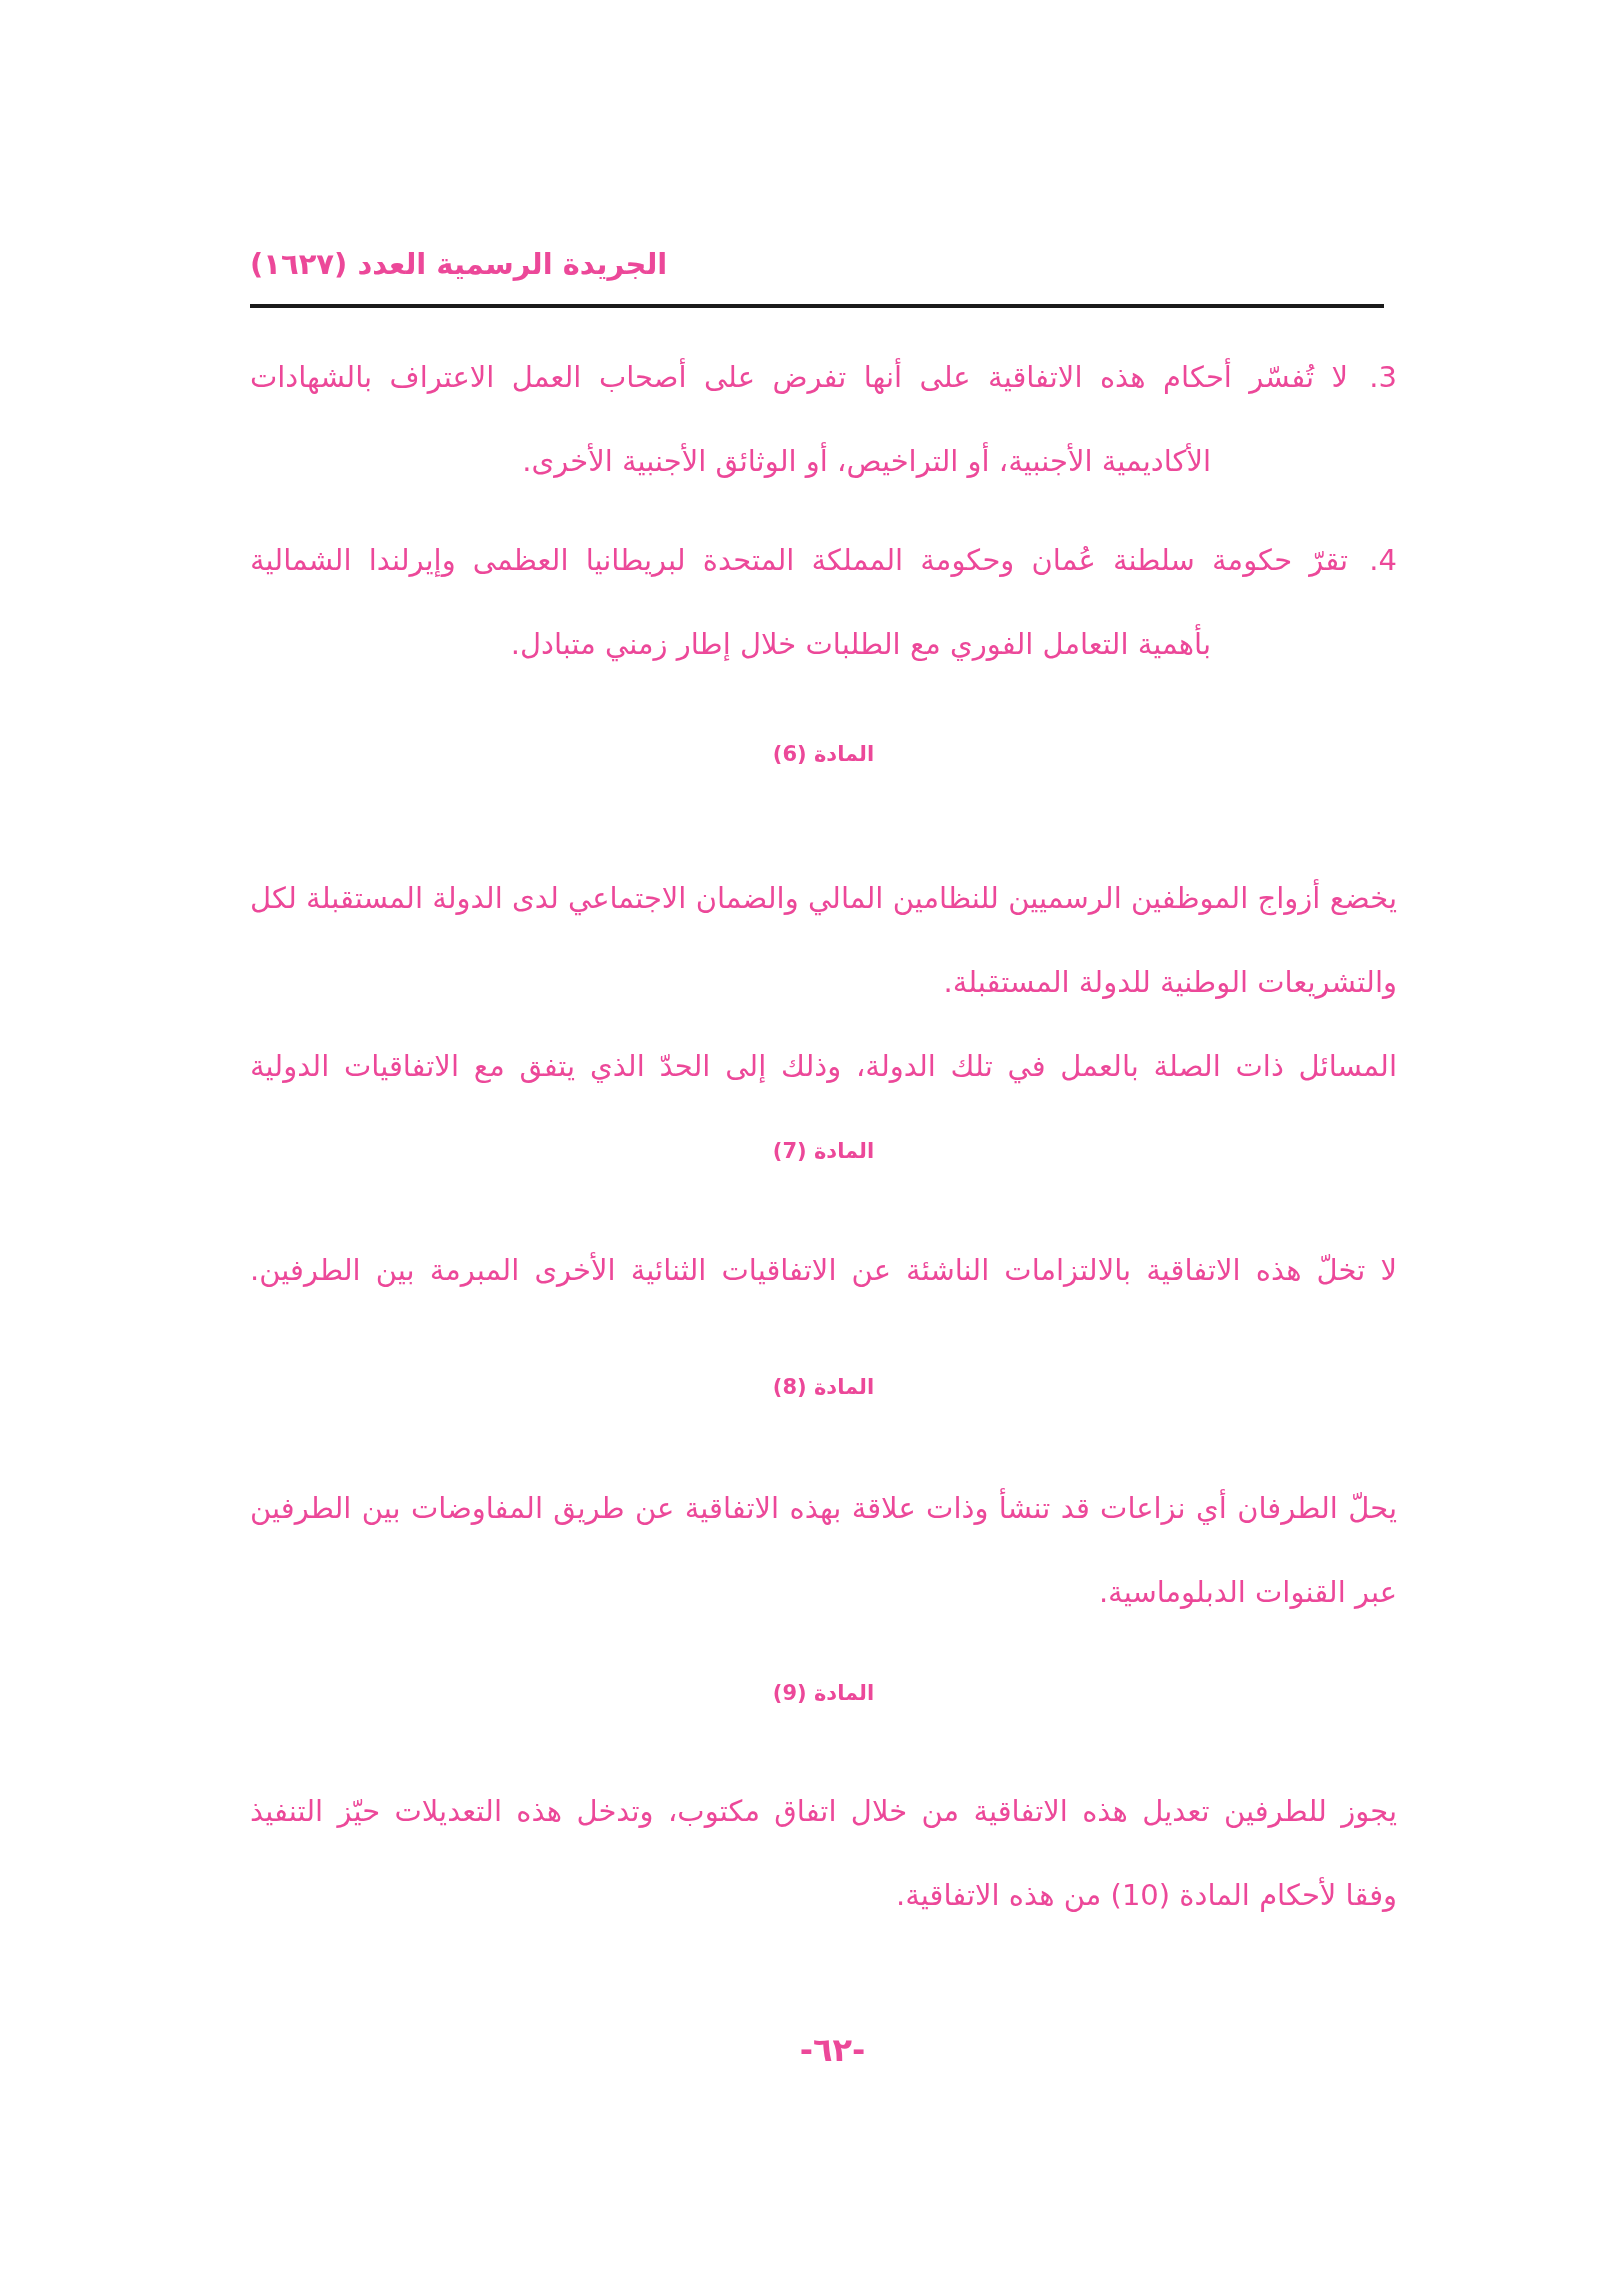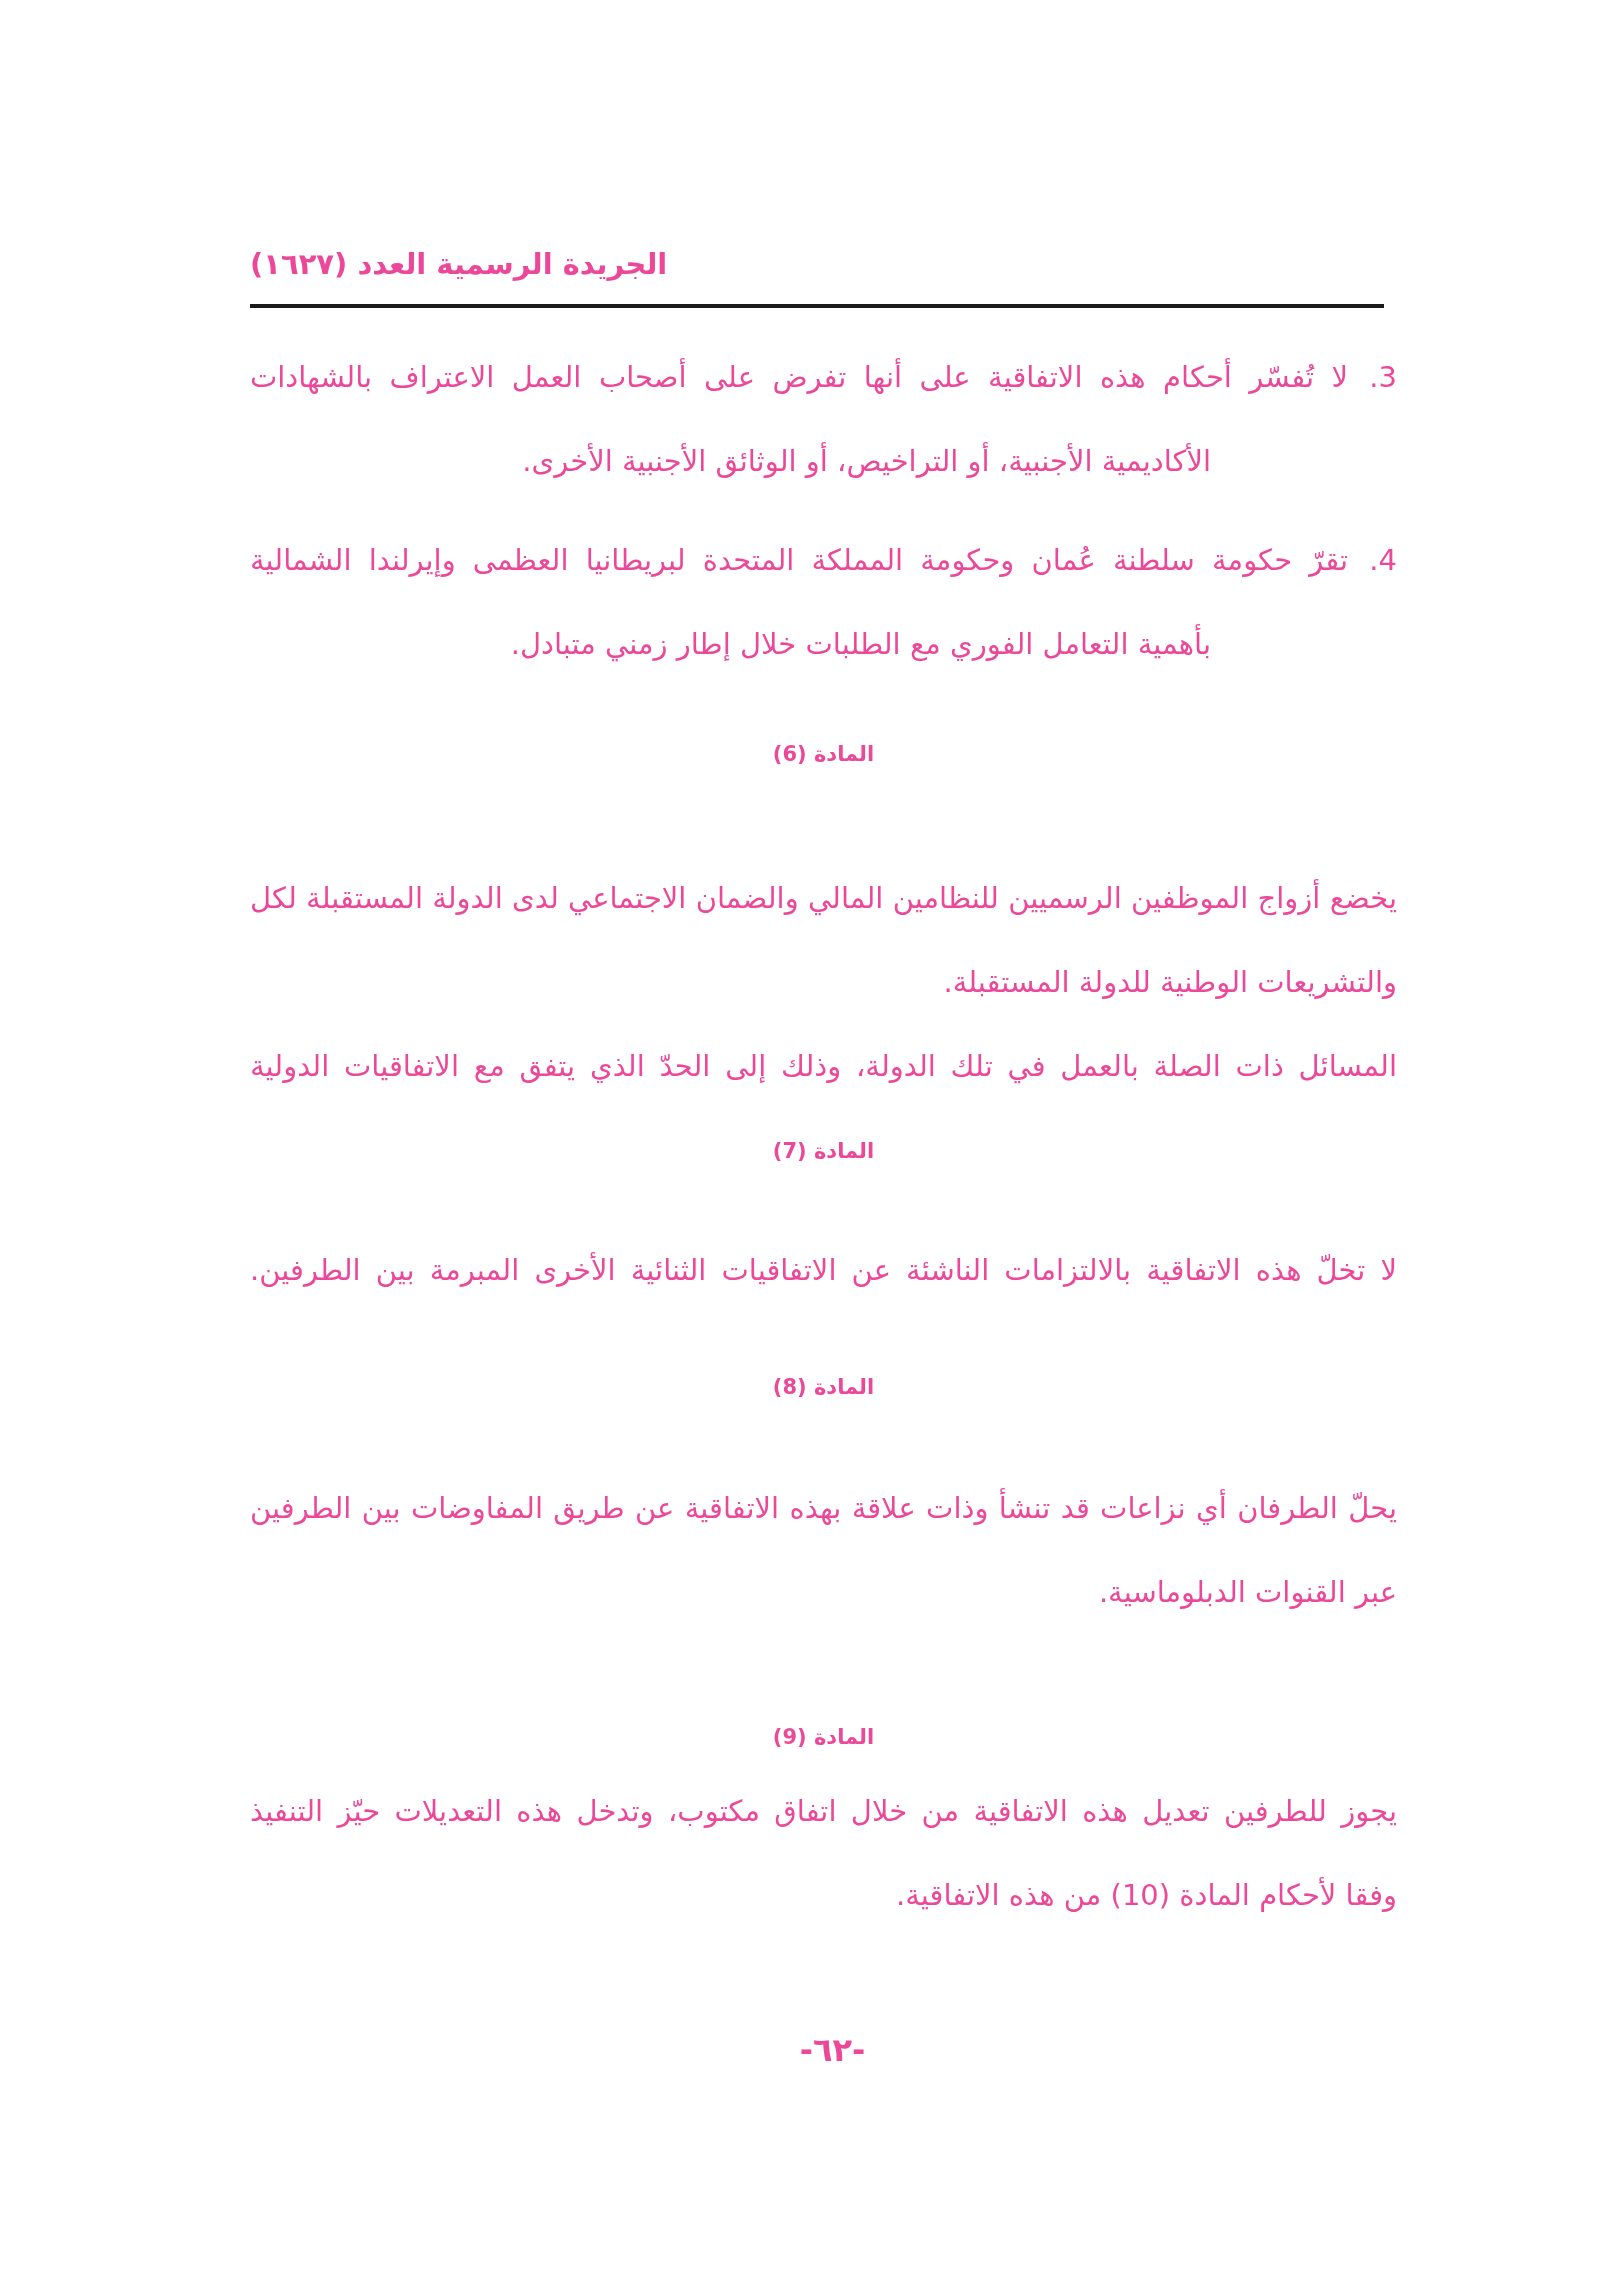--- a/index.html
+++ b/index.html
@@ -123,21 +123,21 @@
   <div class="block" style="top:1228px">
     <div class="line full">لا تخلّ هذه الاتفاقية بالالتزامات الناشئة عن الاتفاقيات الثنائية الأخرى المبرمة بين الطرفين.</div>
   </div>
 
   <div class="heading" style="top:1358px">المادة (8)</div>
   <div class="block" style="top:1466px">
     <div class="line full">يحلّ الطرفان أي نزاعات قد تنشأ وذات علاقة بهذه الاتفاقية عن طريق المفاوضات بين الطرفين</div>
     <div class="line cont">عبر القنوات الدبلوماسية.</div>
   </div>
 
-  <div class="heading" style="top:1708px">المادة (9)</div>
+  <div class="heading" style="top:1664px">المادة (9)</div>
   <div class="block" style="top:1769px">
     <div class="line full">يجوز للطرفين تعديل هذه الاتفاقية من خلال اتفاق مكتوب، وتدخل هذه التعديلات حيّز التنفيذ</div>
     <div class="line cont">وفقا لأحكام المادة (10) من هذه الاتفاقية.</div>
   </div>
 
   <div class="footer-num">-٦٢-</div>
 
 </div>
 
 

